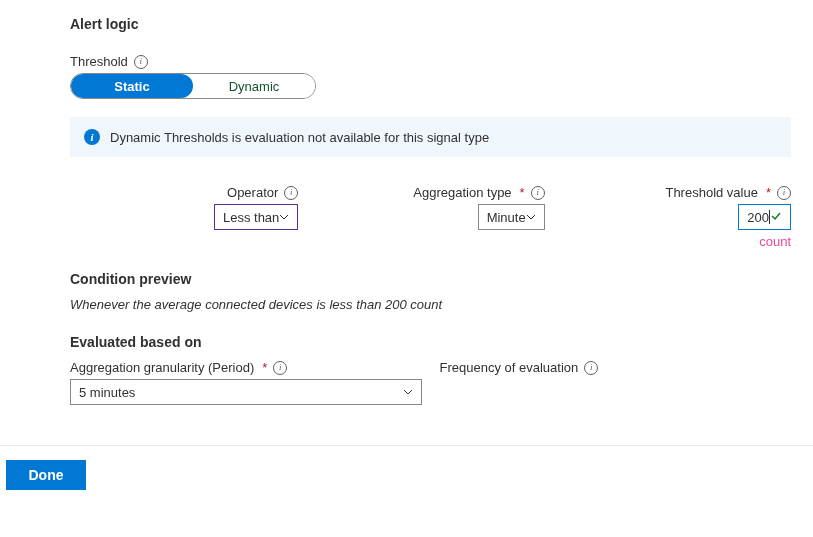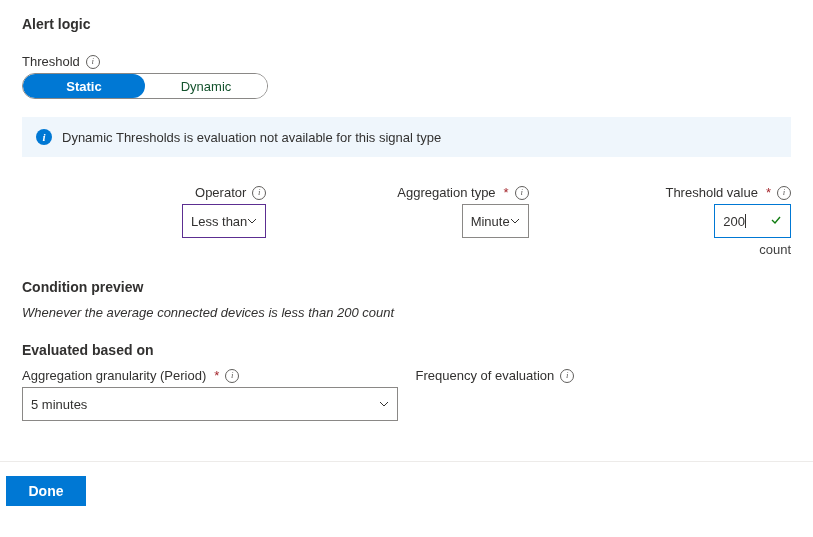--- a/index.html
+++ b/index.html
@@ -7,20 +7,21 @@
     margin: 0;
     padding: 0;
     font-family: "Segoe UI", Arial, sans-serif;
     font-size: 13px;
     color: #323130;
     background: #fff;
     width: 813px;
   }
   .page {
     padding: 16px 22px 0 22px;
+    margin-left: 48px;
   }
   .section-title {
     font-weight: 600;
     font-size: 14px;
     margin-bottom: 22px;
   }
   .field-label {
     display: flex;
     align-items: center;
     gap: 6px;
@@ -95,33 +96,33 @@
     font-size: 11px;
     flex-shrink: 0;
   }
   
   .row { display: flex; gap: 18px; }
   .col { display: flex; flex-direction: column; align-items: flex-end; }
   .col-op { width: 246px; }
   .col-agg { width: 246px; }
   .col-thr { width: 246px; margin-left: auto; }
   .select, .input {
-    height: 34px;
+    height: 20px;
     border: 1px solid #8a8886;
     background: #fff;
-    padding: 0 8px;
+    padding: 12px 8px;
     font-size: 13px;
     display: flex;
     align-items: center;
     justify-content: space-between;
     cursor: pointer;
     position: relative;
   }
   .select.operator { border-color: #5c2e91; }
-  .input.threshold { border-color: #0078d4; cursor: text; gap: 24px; }
+  .input.threshold { border-color: #0078d4; cursor: text; }
   .input.threshold .val {
     display: flex;
     align-items: center;
   }
   .chev {
     width: 10px; height: 10px;
     display: inline-block;
   }
   .chev svg { display: block; }
   .check {
@@ -131,21 +132,21 @@
     display: inline-block;
     width: 1px;
     height: 14px;
     background: #323130;
     margin-left: 0px;
     vertical-align: middle;
   }
   .unit {
     text-align: right;
     font-size: 13px;
-    color: #404040;
+    color: #ec4899;
     margin-top: 4px;
   }
   .subhead {
     font-weight: 600;
     font-size: 14px;
     margin-top: 22px;
     margin-bottom: 10px;
   }
   .preview {
     font-style: italic;

